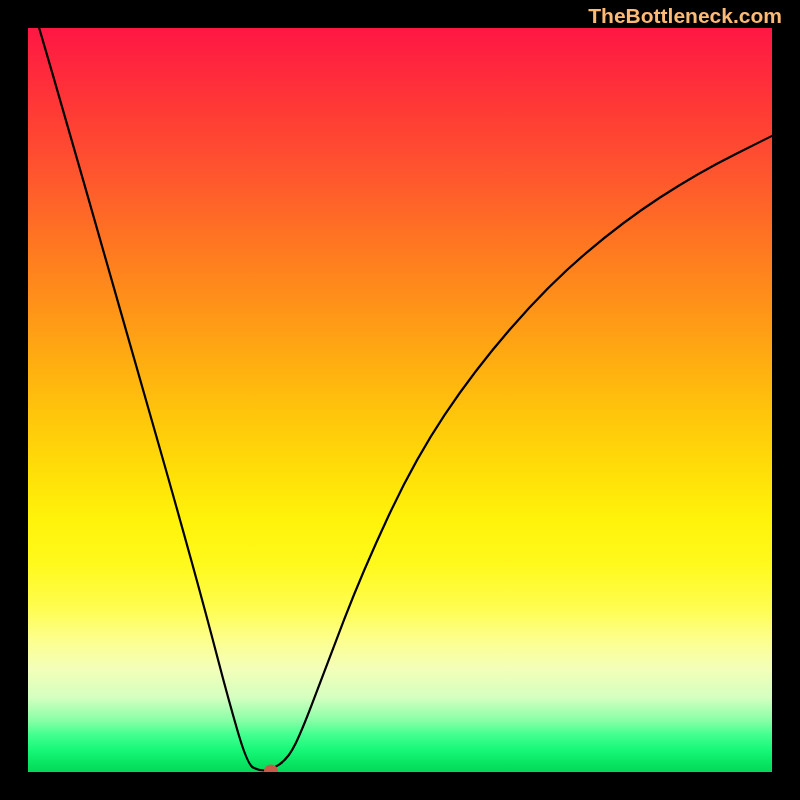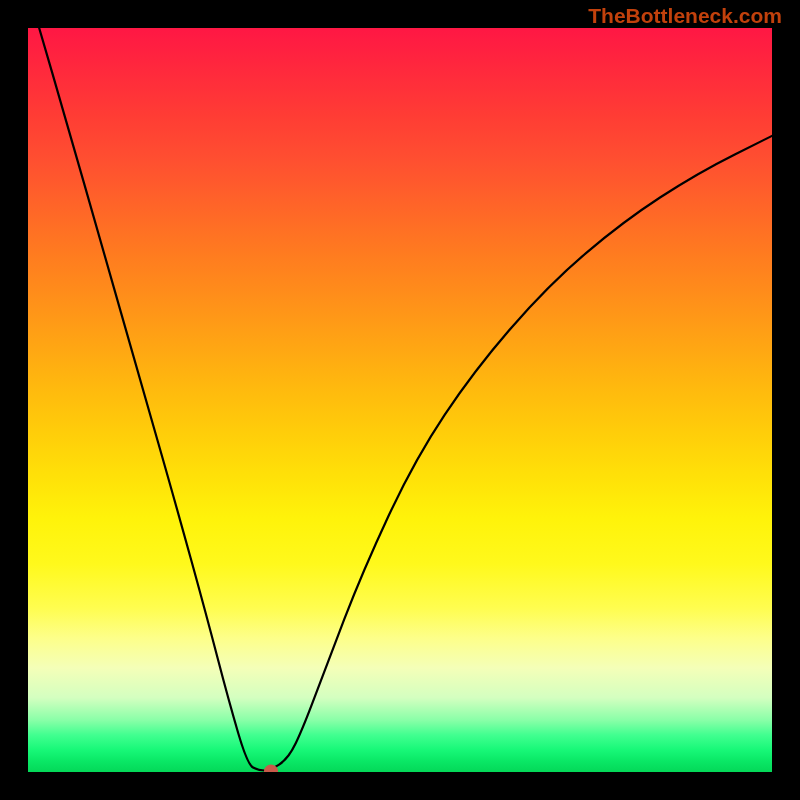--- a/index.html
+++ b/index.html
@@ -8,21 +8,21 @@
     height: 800px;
     background: #000;
     position: relative;
     font-family: Arial, sans-serif;
     overflow: hidden;
   }
   .watermark {
     position: absolute;
     top: 4px;
     right: 18px;
-    color: #c2410c;
+    color: #fdba74;
     font-size: 21px;
     font-weight: 600;
     z-index: 10;
   }
   .plot-area {
     position: absolute;
     left: 28px;
     top: 28px;
     width: 744px;
     height: 744px;

